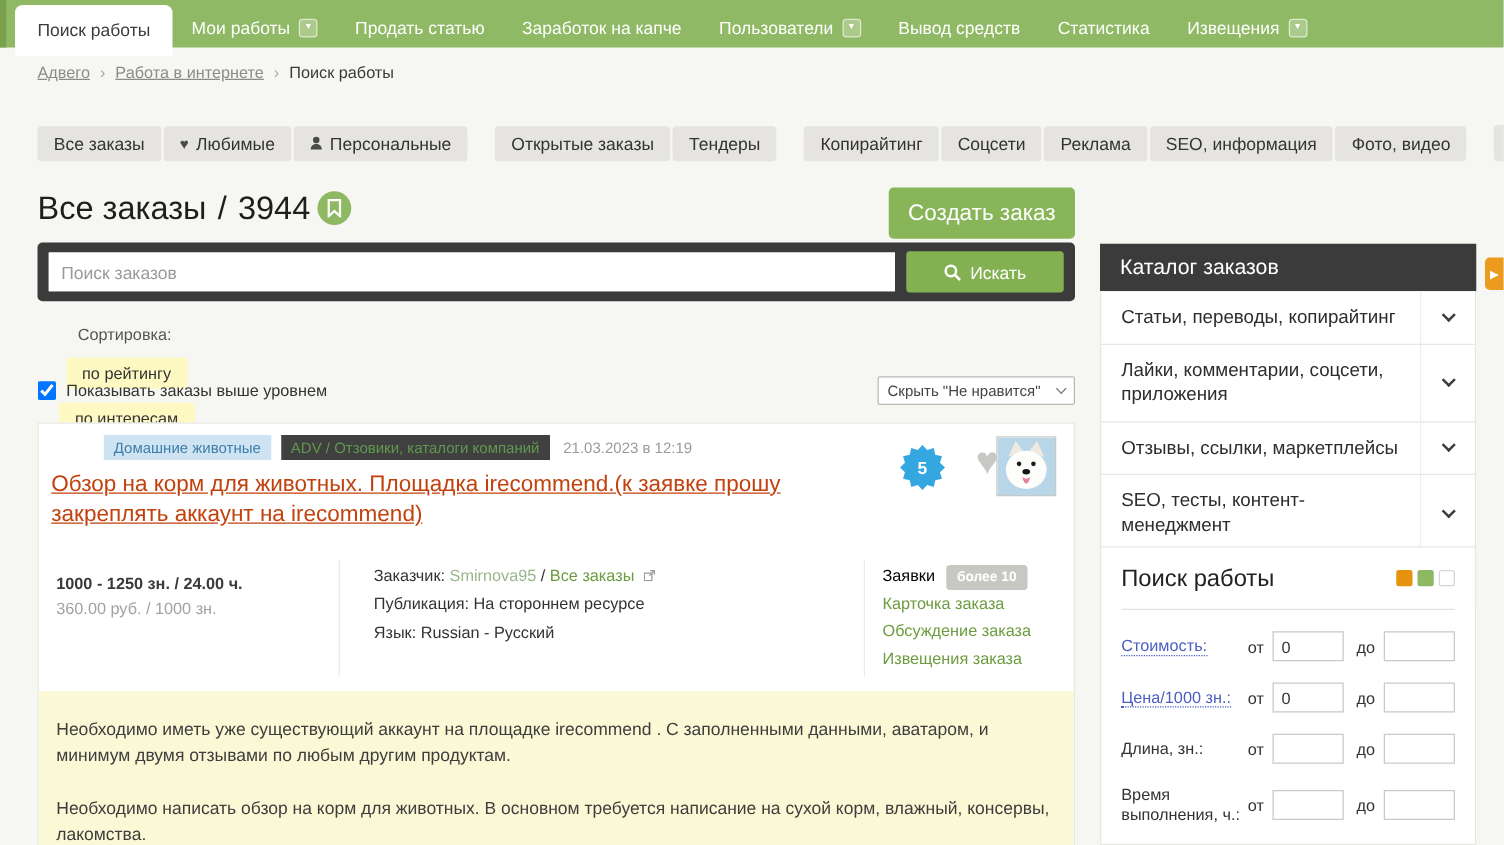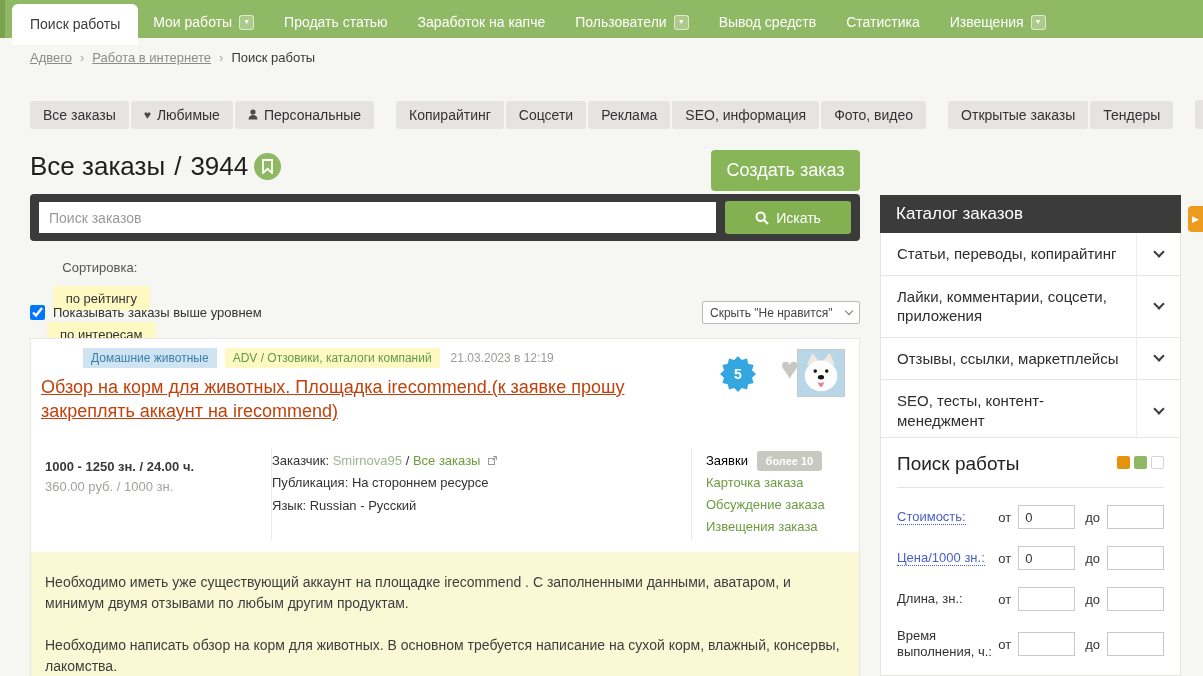--- a/index.html
+++ b/index.html
@@ -49,31 +49,31 @@
   .chk-row { display:flex; align-items:center; gap:8px; font-size:13px; color:#333; }
   .chk-row input { width:15px; height:15px; }
   .hide-select { width:158px; height:23px; background:#fff; border:1px solid #b9b9b5; border-radius:2px; font-size:12px; color:#444; display:flex; align-items:center; justify-content:space-between; padding:0 7px; cursor:pointer; }
   .sel-caret { width:6px; height:6px; border-right:1px solid #777; border-bottom:1px solid #777; transform:rotate(45deg); margin-top:-3px; }
 
   
   .card { position:absolute; top:338px; left:30px; width:830px; height:400px; background:#fff; border:1px solid #e7e7e4; }
   .tag-row { display:flex; align-items:center; gap:8px; padding:9px 10px 0 10px; }
   .tag { font-size:12px; padding:3px 8px; white-space:nowrap; cursor:pointer; }
   .tag-blue { background:#cfe4f2; color:#3f7ea8;margin-left:42px; }
-  .tag-green { background:#fef9c3; color:#5f994f; }
+  .tag-green { background:#404040; color:#5f994f; }
   .card-date { font-size:12px; color:#9b9b97; margin-left:3px; }
   .order-title { display:block; padding:7px 180px 0 10px; font-size:18px; color:#c2410c; text-decoration:underline; line-height:1.35; cursor:pointer; }
   .badge-star { position:absolute; top:17px; right:103px; width:36px; height:36px; cursor:pointer; }
   .badge-star text { font:bold 14px "Liberation Sans",sans-serif; fill:#fff; }
   .card-heart { position:absolute; top:14px; right:60px; font-size:31px; color:#c7c7c3; cursor:pointer; line-height:1; }
   .avatar { position:absolute; top:10px; right:14px; width:48px; height:48px; border:1px solid #c9c9c6; cursor:pointer; }
 
   .details { display:flex; margin-top:14px; padding:10px 0 12px 0; }
   .dcol1 { width:240px; padding:0 14px; }
-  .dcol2 { width:420px; border-left:1px solid #eaeae7; padding:2px 0; font-size:13px; color:#333; line-height:1.75; }
+  .dcol2 { width:420px; border-left:1px solid #eaeae7; padding:2px 27px; font-size:13px; color:#333; line-height:1.75; }
   .dcol3 { width:168px; border-left:1px solid #eaeae7; padding:2px 0 2px 14px; font-size:13px; line-height:1.7; }
   .price-box { display:inline-block; background:#e6920f; border-radius:4px; color:#fff; padding:6px 13px; font-size:23px; font-weight:bold; }
   .price-box .cur { font-size:12px; font-weight:normal; margin-left:5px; }
   .vol-line { margin-top:11px; font-size:13px; font-weight:bold; color:#3a3a3a; }
   .rate-line { margin-top:5px; font-size:13px; color:#a3a29e; }
   .lnk-user { color:#9ab78b; text-decoration:none; cursor:pointer; }
   .lnk-green { color:#6c9c3f; text-decoration:none; cursor:pointer; display:inline; }
   .dcol3 a { display:block; }
   .apps-badge { display:inline-block; background:#c8c8c3; color:#fff; font-size:11px; font-weight:bold; border-radius:3px; padding:1px 9px; margin-left:5px; }
   .ext-icon { margin-left:4px; }
@@ -167,41 +167,41 @@
     <div class="fbtn">
       <svg width="10" height="11" viewBox="0 0 10 11">
           <circle cx="5" cy="3" r="2.6" fill="#4a4a4a"></circle>
           <path d="M0.5,10.5 a4.5,4.5 0 0 1 9,0 Z" fill="#4a4a4a"></path>
         </svg>
       <span>Персональные</span>
       </div>
   </div>
   <div class="fgroup">
     <div class="fbtn">
+        <span>Открытые заказы</span>
+      </div>
+    <div class="fbtn">
+        <span>Тендеры</span>
+      </div>
+  </div>
+  <div class="fgroup">
+    <div class="fbtn">
         <span>Копирайтинг</span>
       </div>
     <div class="fbtn">
         <span>Соцсети</span>
       </div>
     <div class="fbtn">
         <span>Реклама</span>
       </div>
     <div class="fbtn">
         <span>SEO, информация</span>
       </div>
     <div class="fbtn">
         <span>Фото, видео</span>
-      </div>
-  </div>
-  <div class="fgroup">
-    <div class="fbtn">
-        <span>Открытые заказы</span>
-      </div>
-    <div class="fbtn">
-        <span>Тендеры</span>
       </div>
   </div>
   <div class="rss-btn">
     
   </div>
 </div>
 
 <div class="title-row">
   <h1 class="page-title">
     <span>Все заказы</span>

